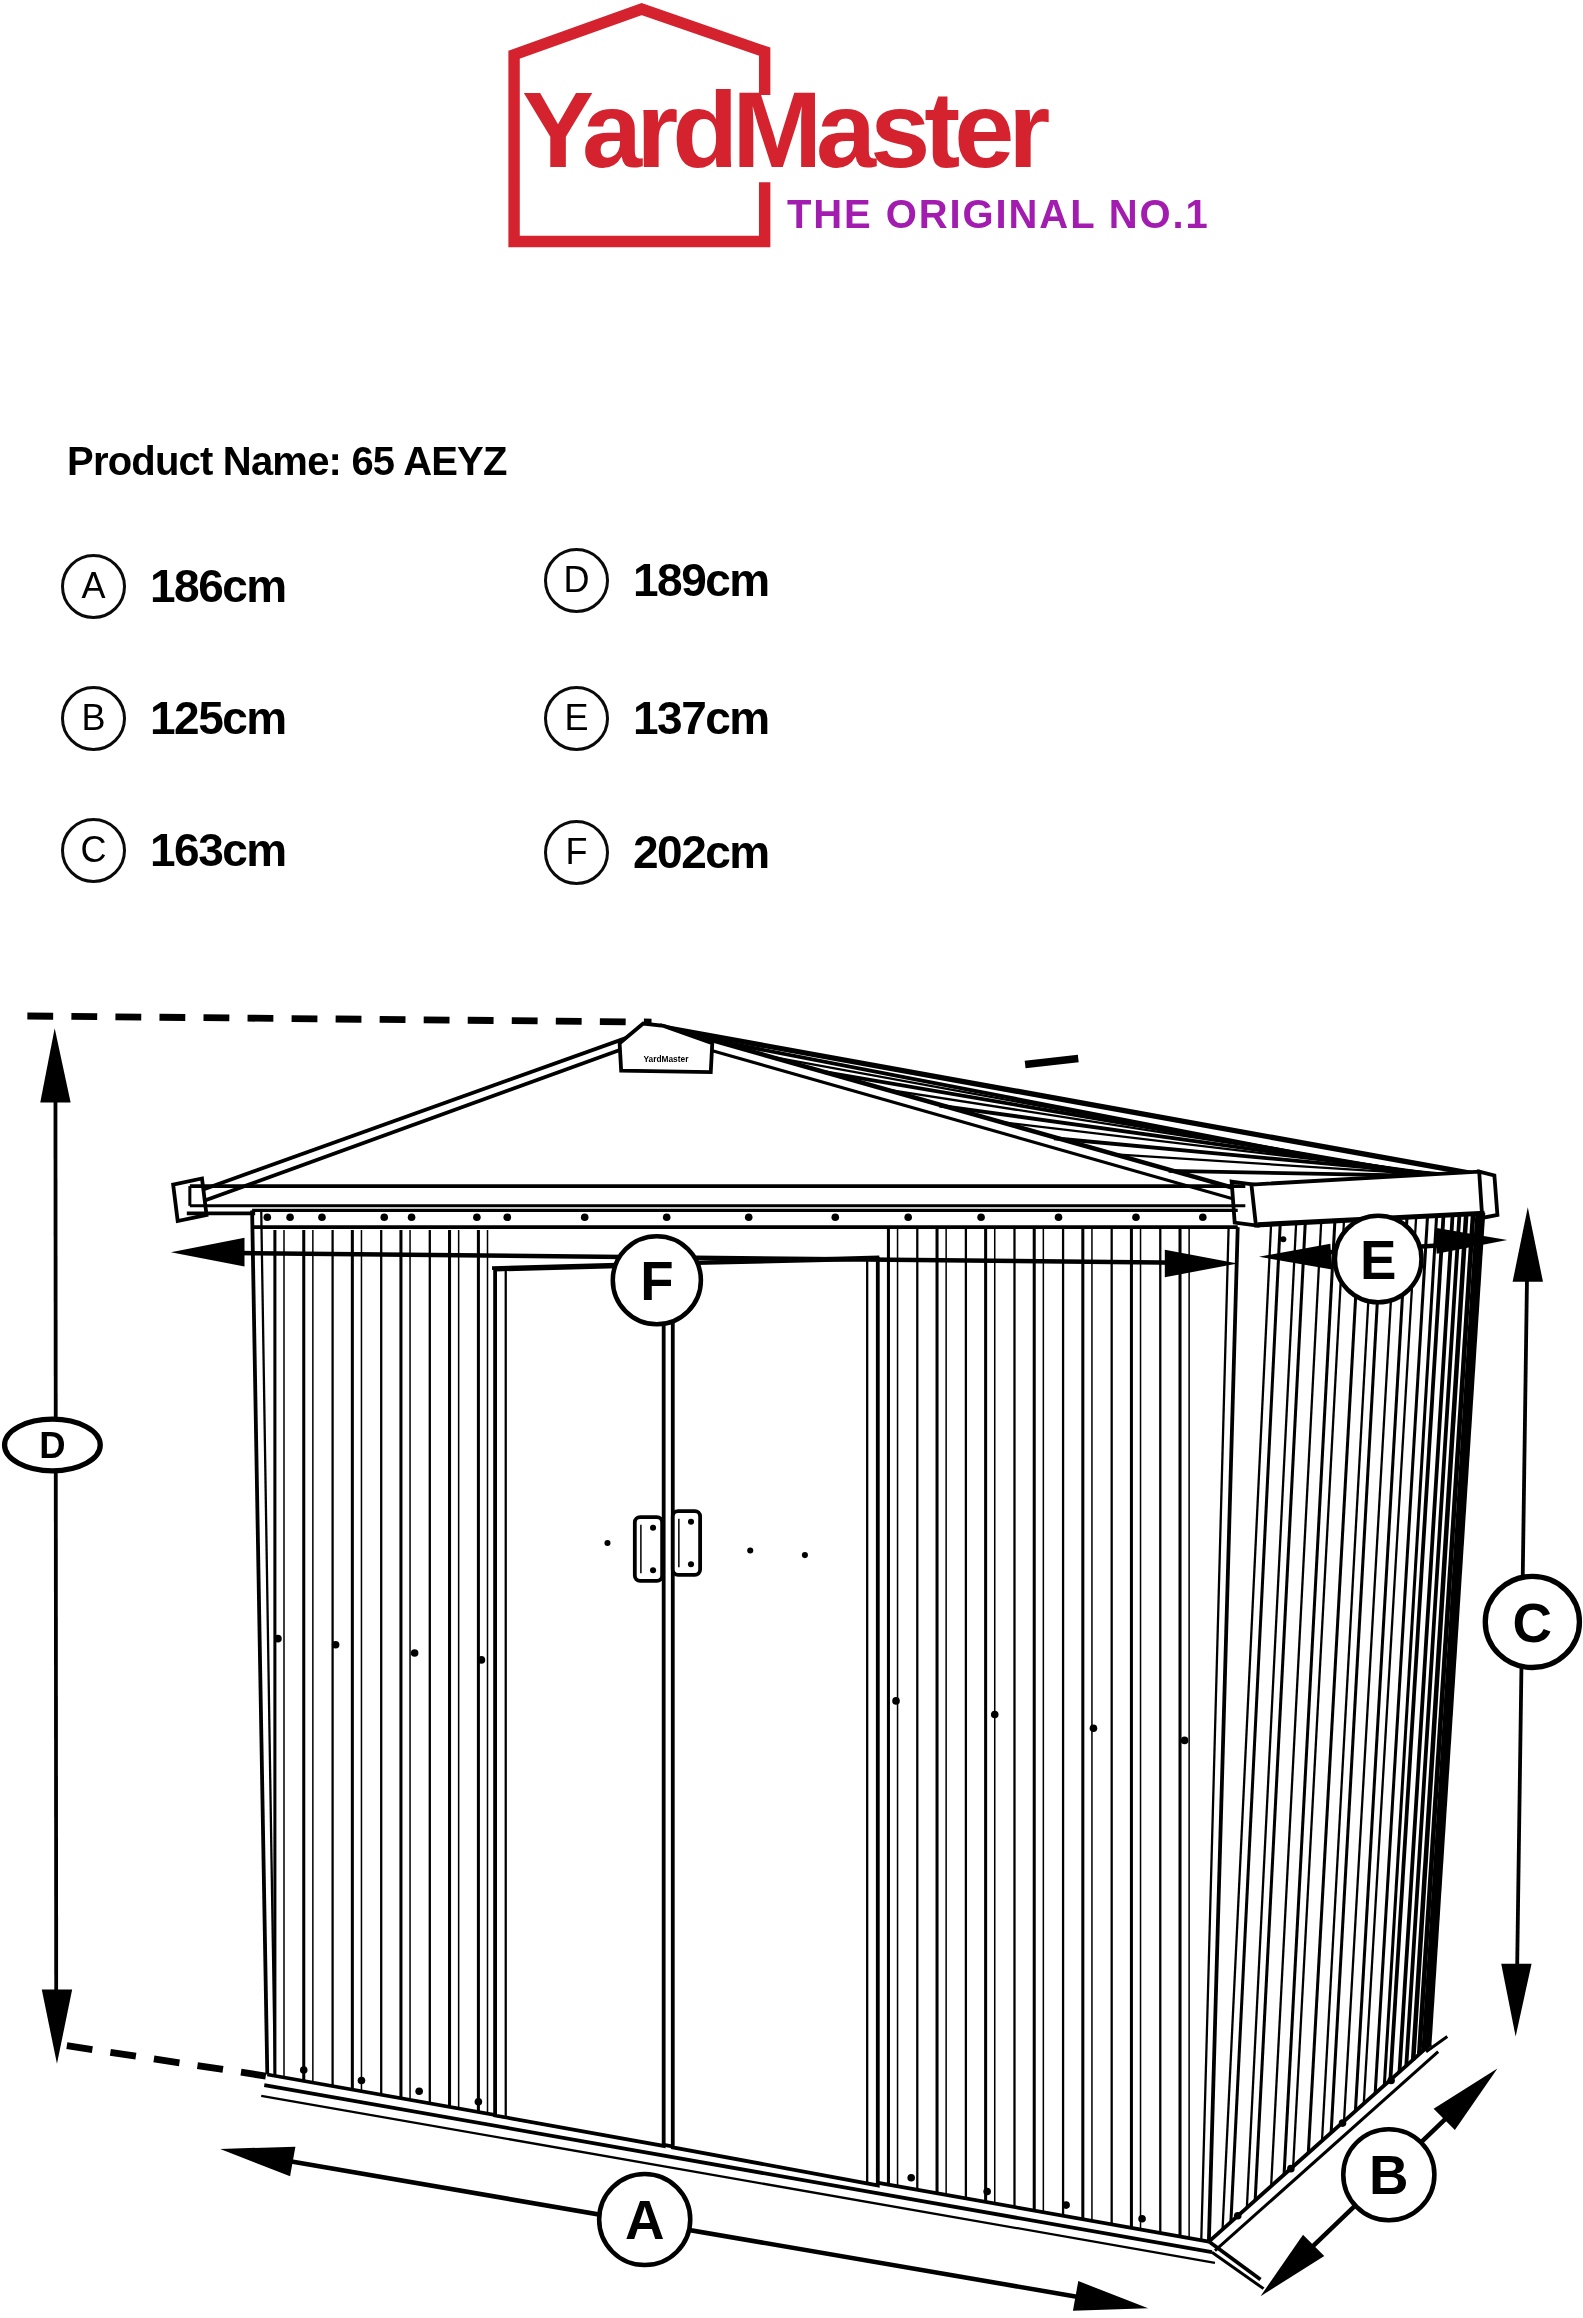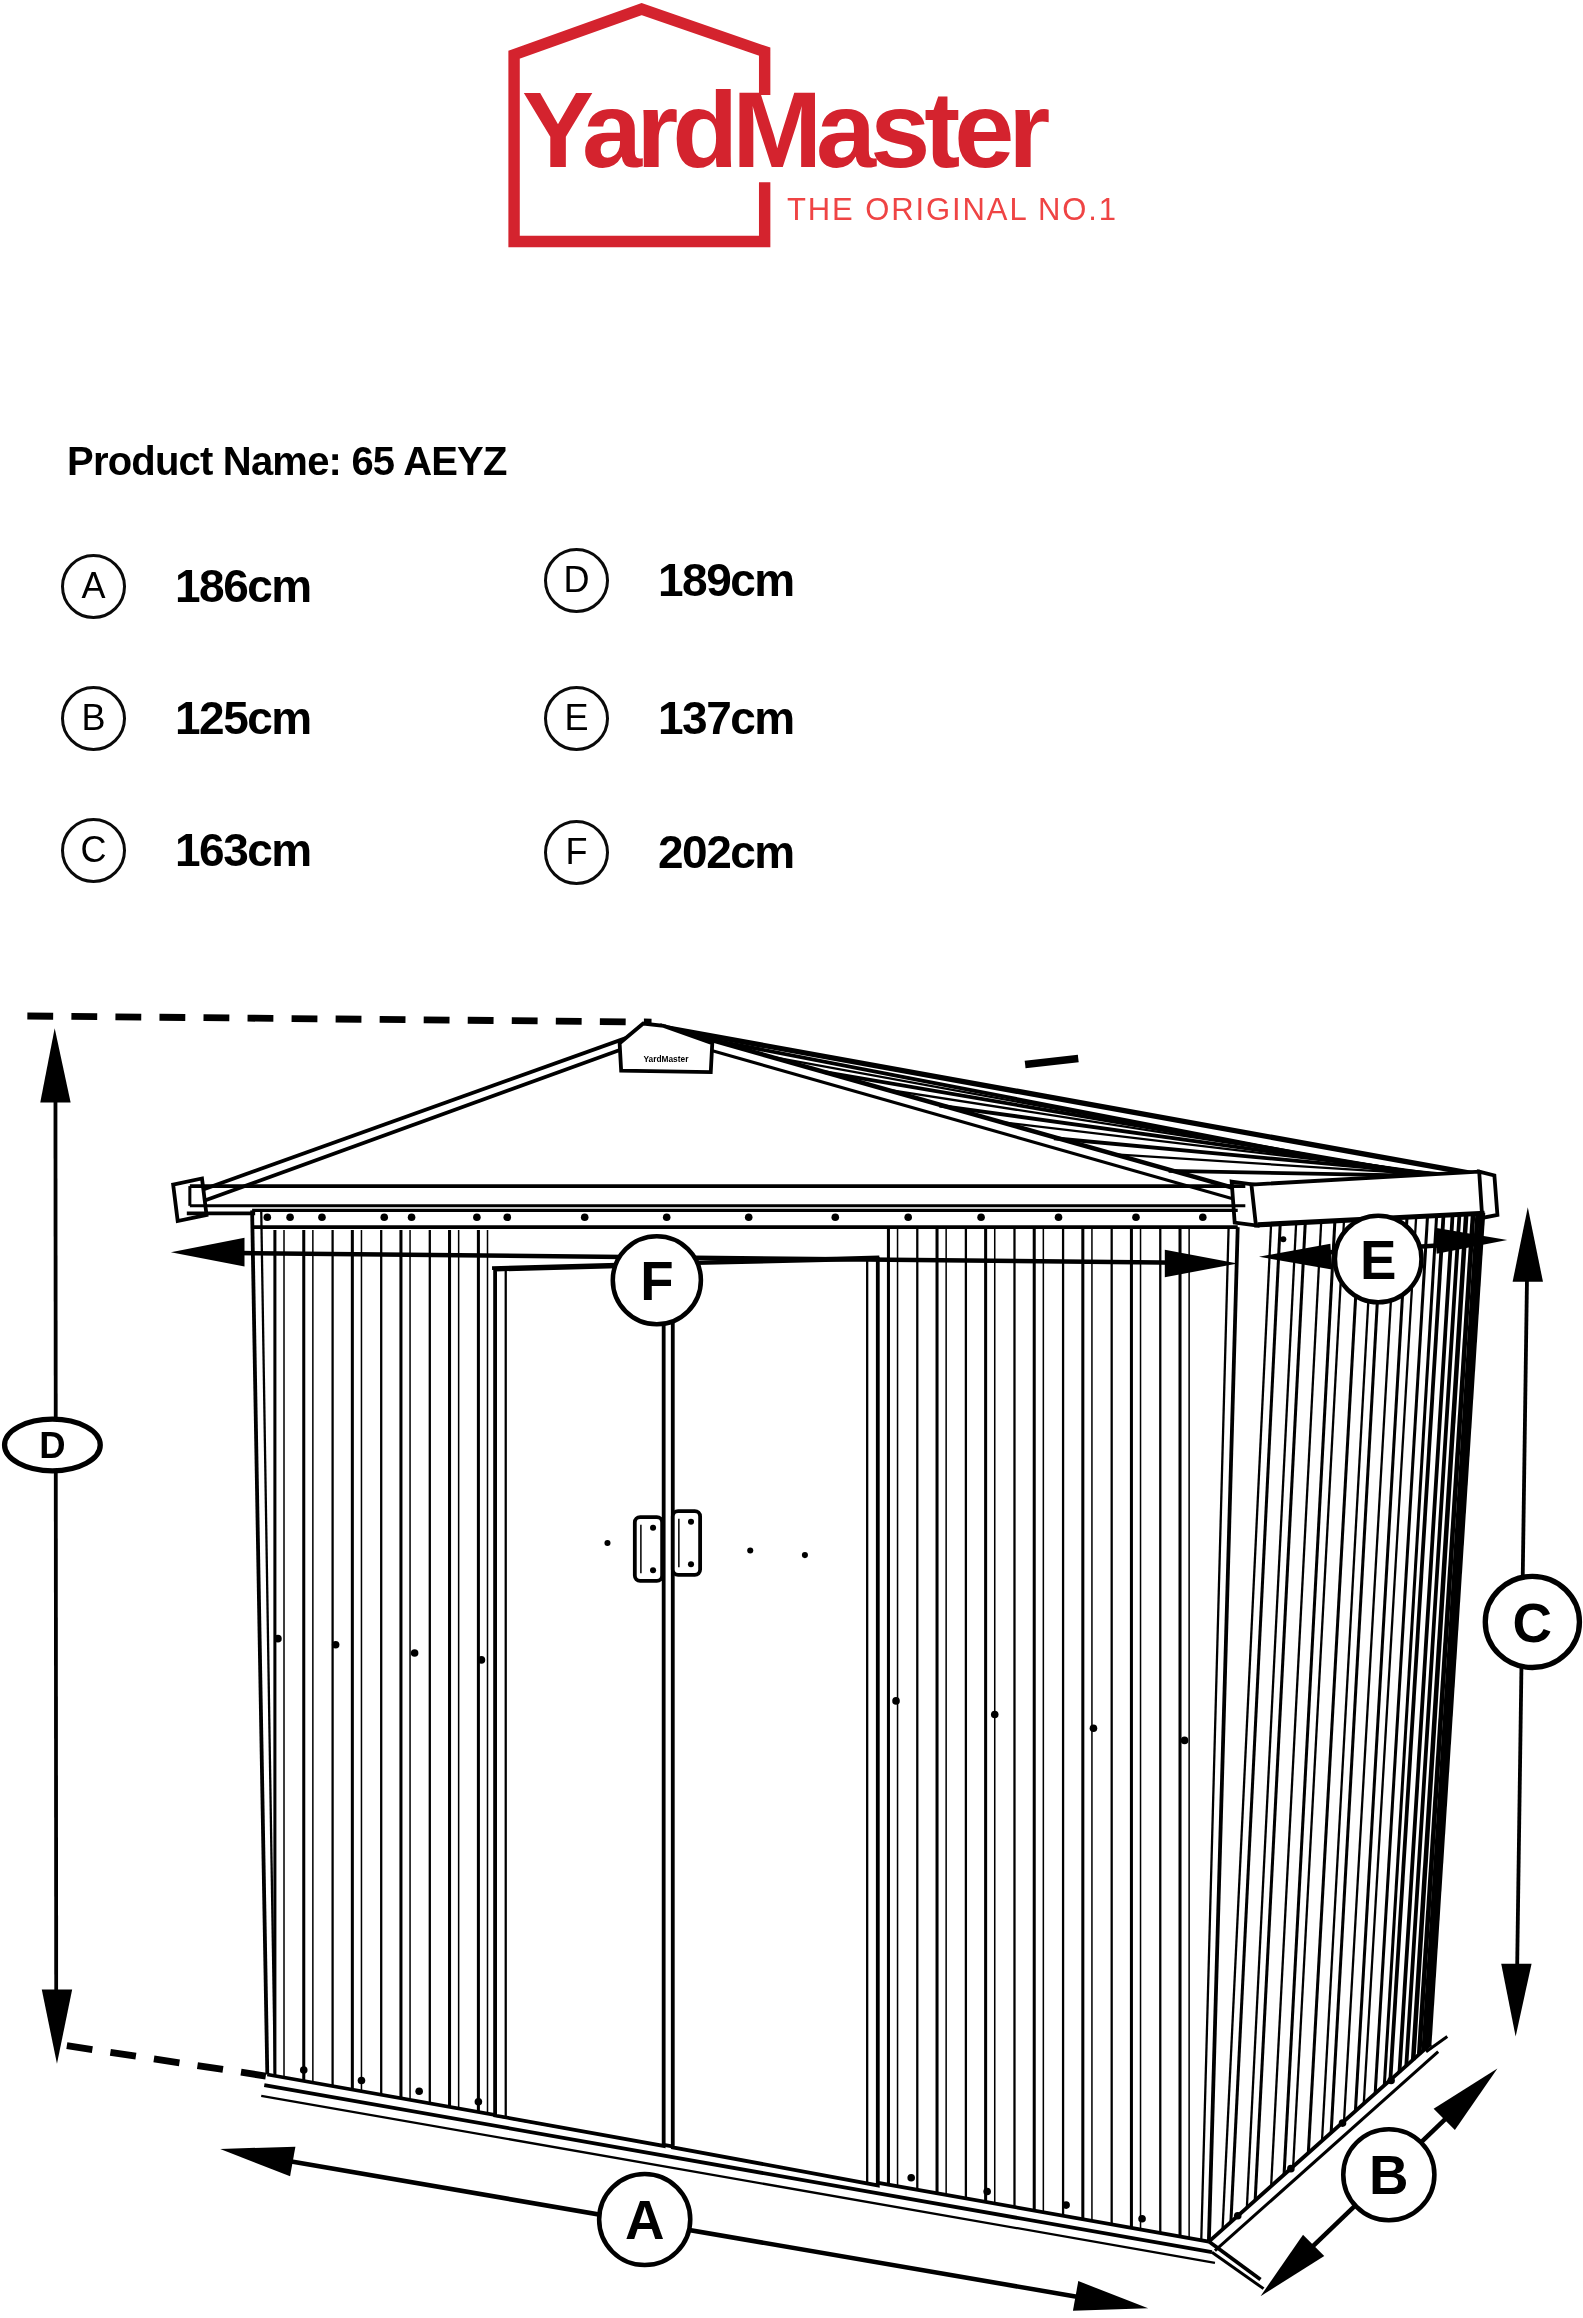--- a/index.html
+++ b/index.html
@@ -7,36 +7,36 @@
     position:relative;width:1584px;height:2319px;background:#ffffff;overflow:hidden;
     font-family:"Liberation Sans",sans-serif;color:#000;
   }
   #art{position:absolute;left:0;top:0;width:1584px;height:2319px;}
   .abs{position:absolute;}
   .brand-word{
     left:522px;top:76px;font-size:108px;font-weight:bold;letter-spacing:-6px;
     line-height:1;color:#d4232e;white-space:nowrap;
   }
   .brand-tagline{
-    left:787px;top:194px;font-size:31px;font-weight:400;letter-spacing:1.9px;
-    line-height:1;color:#ef4444;white-space:nowrap;
+    left:787px;top:194px;font-size:40px;font-weight:700;letter-spacing:1.9px;
+    line-height:1;color:#a21caf;white-space:nowrap;
   }
   .product-name{
     left:67px;top:439px;font-size:40px;font-weight:bold;letter-spacing:-0.8px;white-space:nowrap;
   }
   .dim-row{
     position:absolute;display:flex;align-items:center;height:64px;
   }
   .dim-circle{
     width:59px;height:59px;border:3px solid #0a0a0a;border-radius:50%;
     display:flex;align-items:center;justify-content:center;
     font-size:36px;font-weight:400;background:#fff;flex:0 0 auto;
   }
   .dim-value{
-    margin-left:49px;font-size:46px;font-weight:700;letter-spacing:-1.5px;white-space:nowrap;
+    margin-left:24px;font-size:46px;font-weight:700;letter-spacing:-1.5px;white-space:nowrap;
   }
   svg text{font-family:"Liberation Sans",sans-serif;}
 </style>
 </head>
 <body>
 
 <div id="page">
 
   <svg id="art" viewBox="0 0 2086 3054">
 

